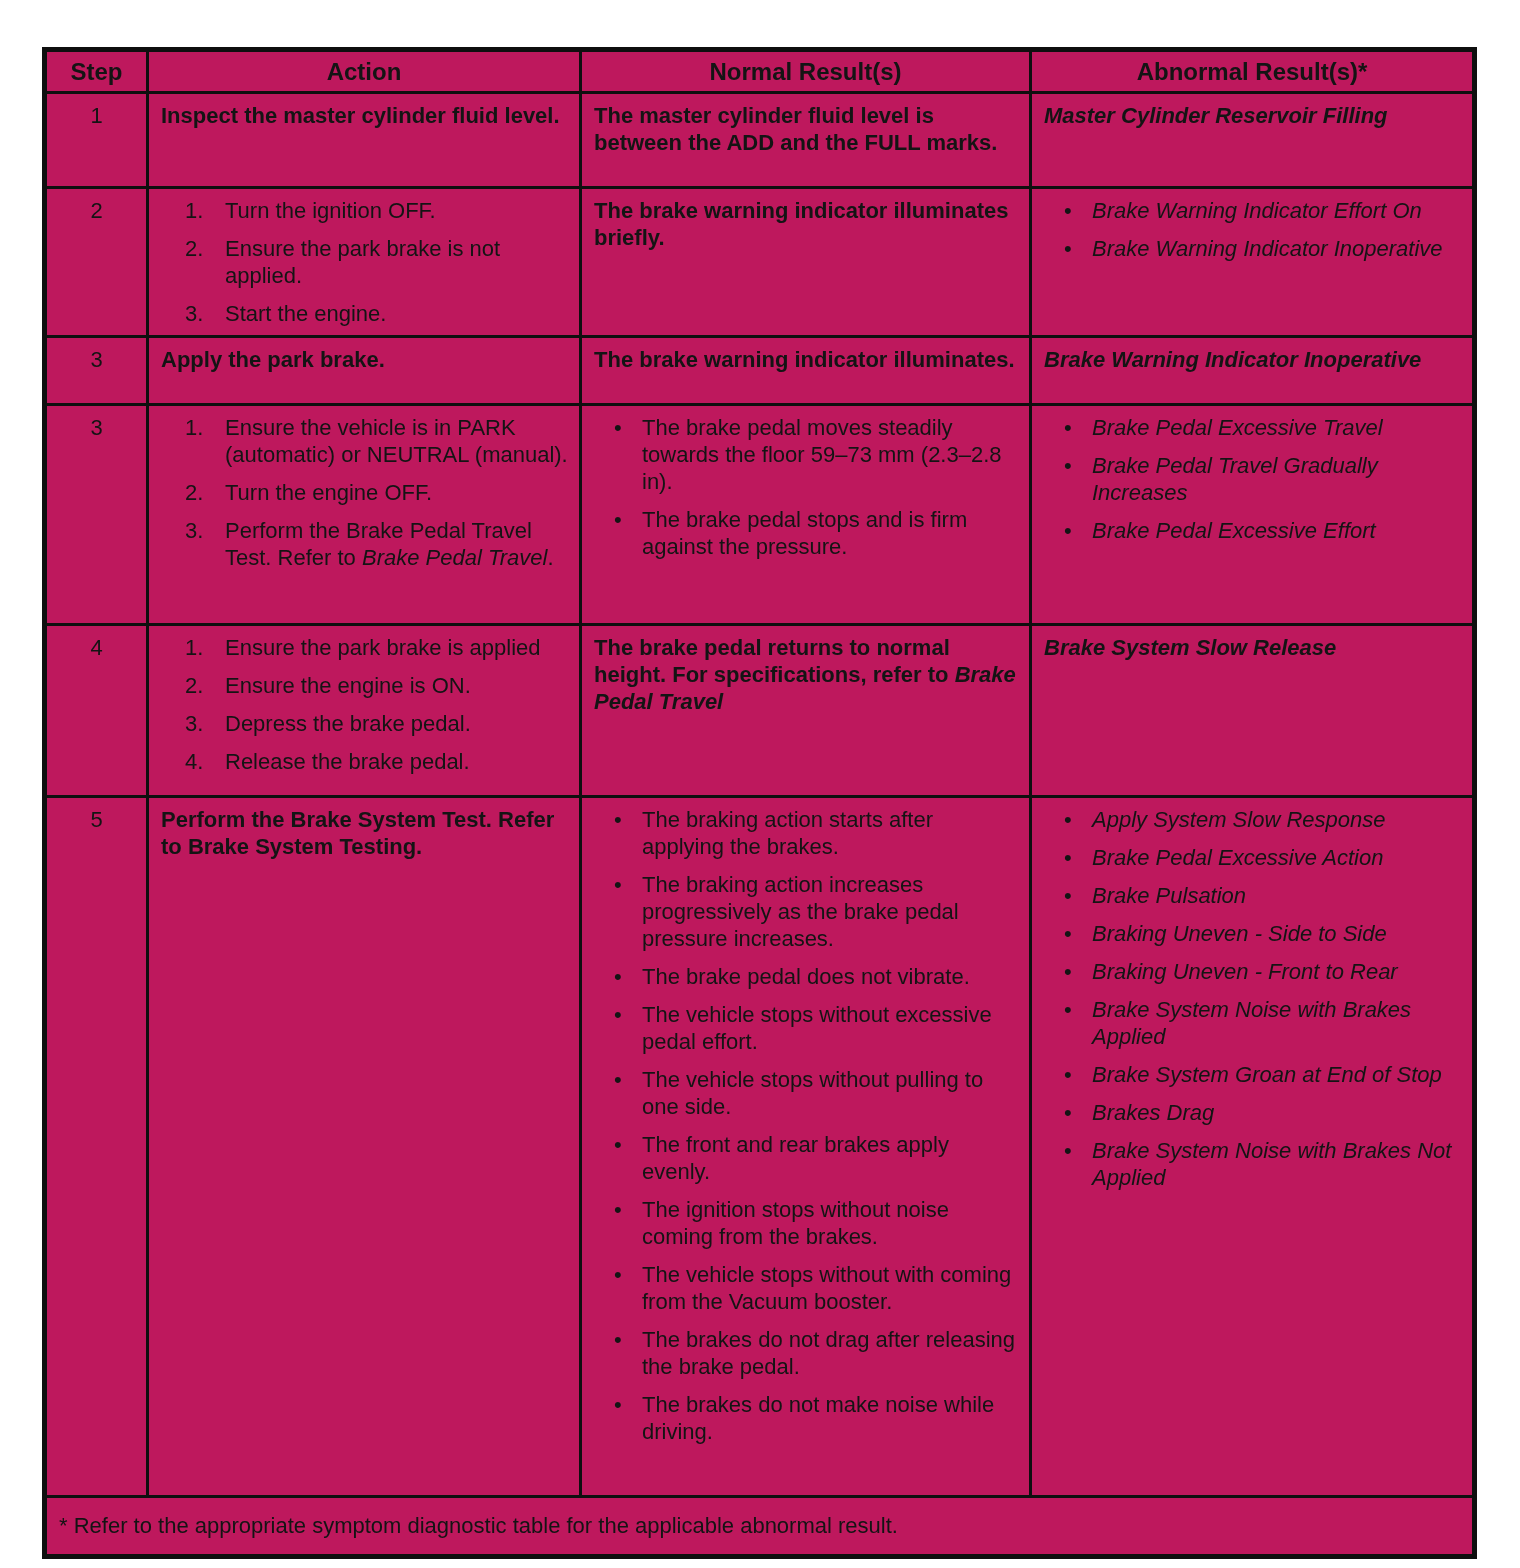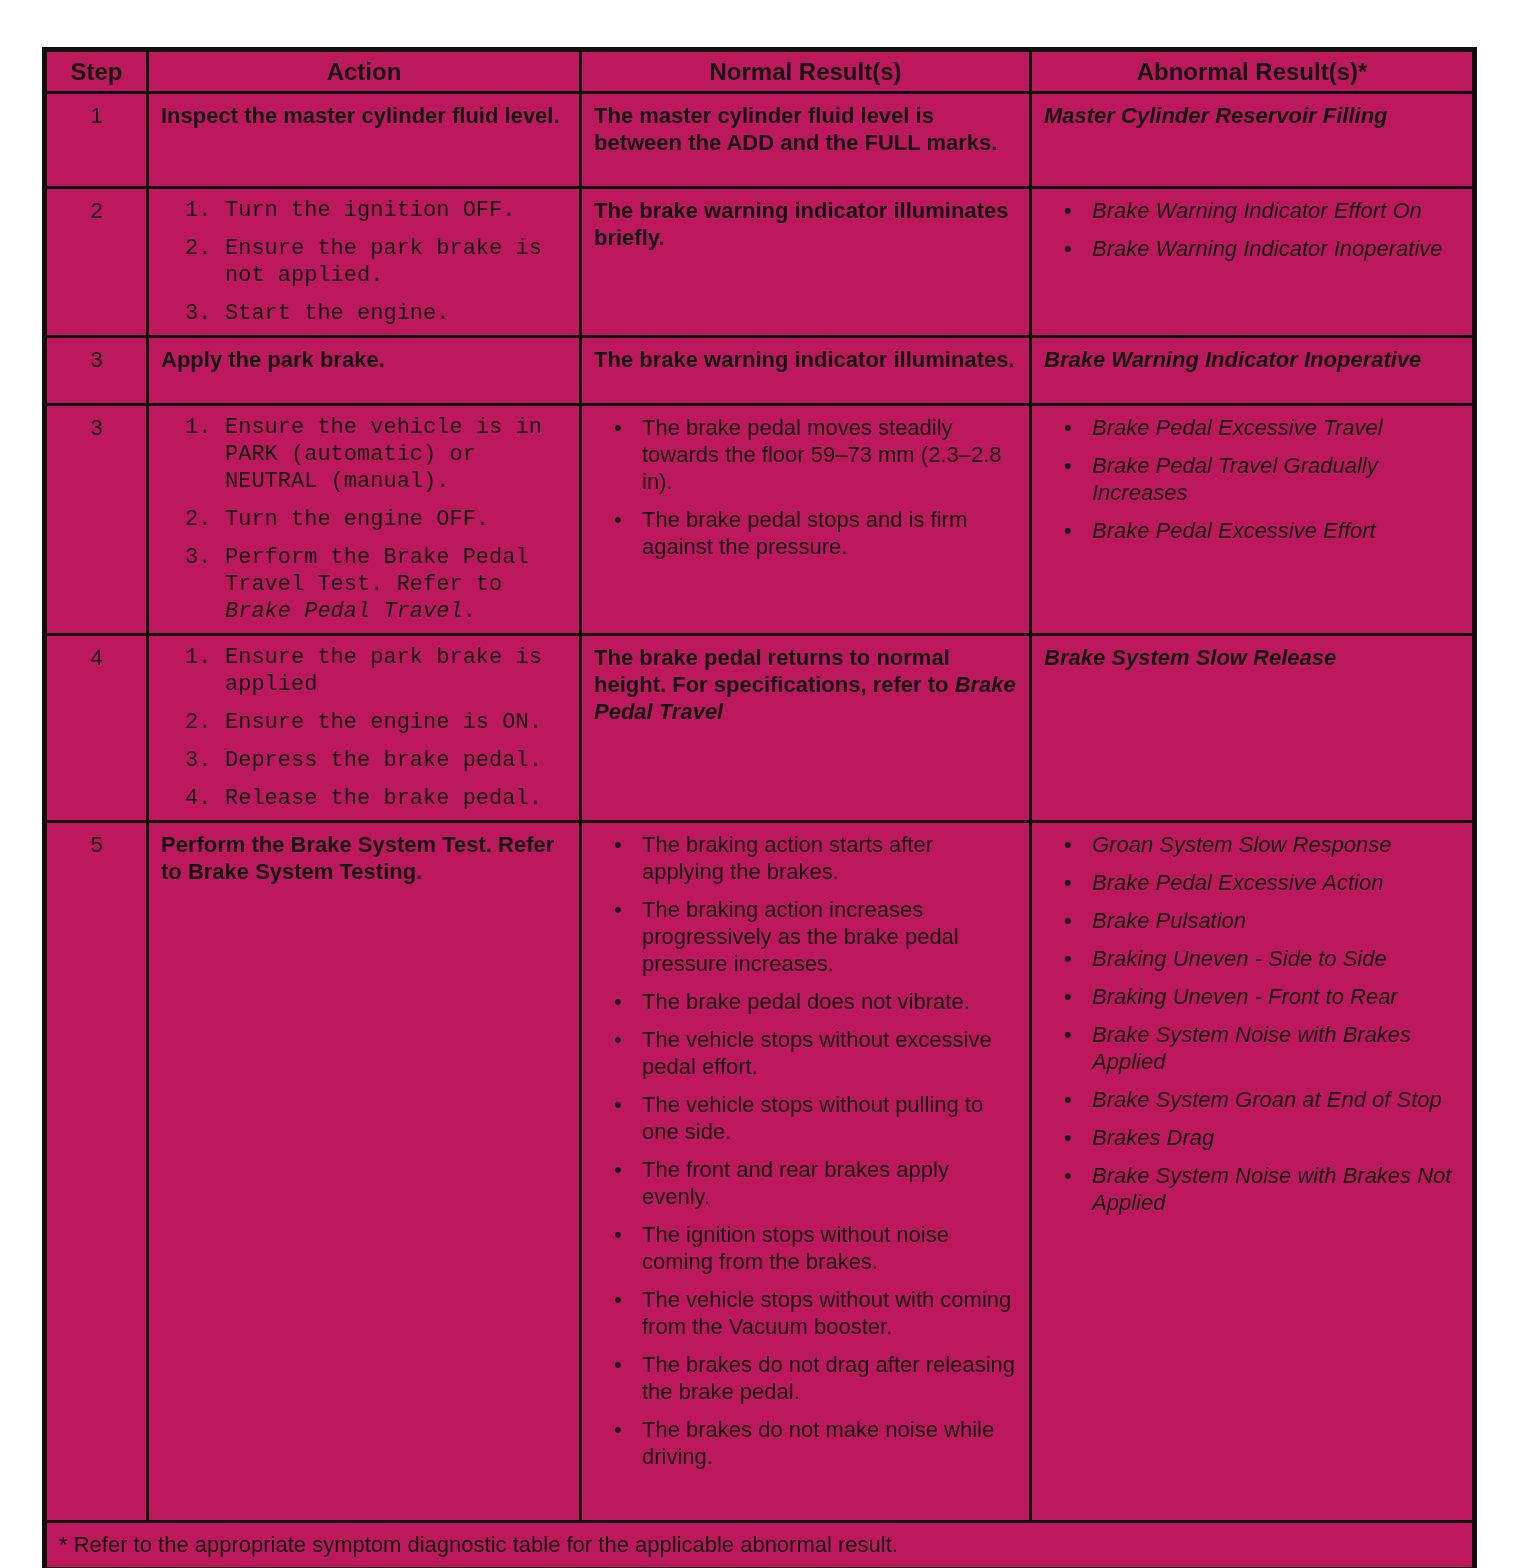--- a/index.html
+++ b/index.html
@@ -58,21 +58,21 @@
   tbody tr:nth-child(6) { height: 700px; }
 
   .text-block { margin: 0 0 6px 0; padding-left: 2px; }
   .text-block:last-child { margin-bottom: 0; font-weight: bold; }
 
   ol.num-list, ul.bullet-list {
     margin: 0;
     padding: 0;
     list-style: none;
   }
-  ol.num-list { counter-reset: stepitem; font-family: Liberation Mono, monospace; }
+  ol.num-list { counter-reset: stepitem; }
   ol.num-list > li {
     counter-increment: stepitem;
     position: relative;
     padding-left: 66px;
     margin-bottom: 11px;
   }
   ol.num-list > li::before {
     content: counter(stepitem) ".";
     position: absolute;
     left: 26px;
@@ -88,21 +88,21 @@
     position: absolute;
     left: 22px;
     top: 0;
   }
   ol.num-list > li:last-child,
   ul.bullet-list > li:last-child { margin-bottom: 0; }
 
   tfoot td.footnote-cell {
     font-size: 22px;
     line-height: 26px;
-    padding: 9px 12px;
+    padding: 15px 12px;
     height: 48px;
     box-sizing: border-box;
     vertical-align: middle;
   }
   i { font-style: italic; }
 </style>
 </head>
 <body>
 
 <div class="page">
@@ -219,21 +219,21 @@
               <li><span>The vehicle stops without pulling to one side.</span></li>
               <li><span>The front and rear brakes apply evenly.</span></li>
               <li><span>The ignition stops without noise coming from the brakes.</span></li>
               <li><span>The vehicle stops without with coming from the Vacuum booster.</span></li>
               <li><span>The brakes do not drag after releasing the brake pedal.</span></li>
               <li><span>The brakes do not make noise while driving.</span></li>
             </ul>
           </td>
           <td>
             <ul class="bullet-list">
-              <li><i>Groan System Slow Response</i></li>
+              <li><i>Apply System Slow Response</i></li>
               <li><i>Brake Pedal Excessive Action</i></li>
               <li><i>Brake Pulsation</i></li>
               <li><i>Braking Uneven - Side to Side</i></li>
               <li><i>Braking Uneven - Front to Rear</i></li>
               <li><i>Brake System Noise with Brakes Applied</i></li>
               <li><i>Brake System Groan at End of Stop</i></li>
               <li><i>Brakes Drag</i></li>
               <li><i>Brake System Noise with Brakes Not Applied</i></li>
             </ul>
           </td>

